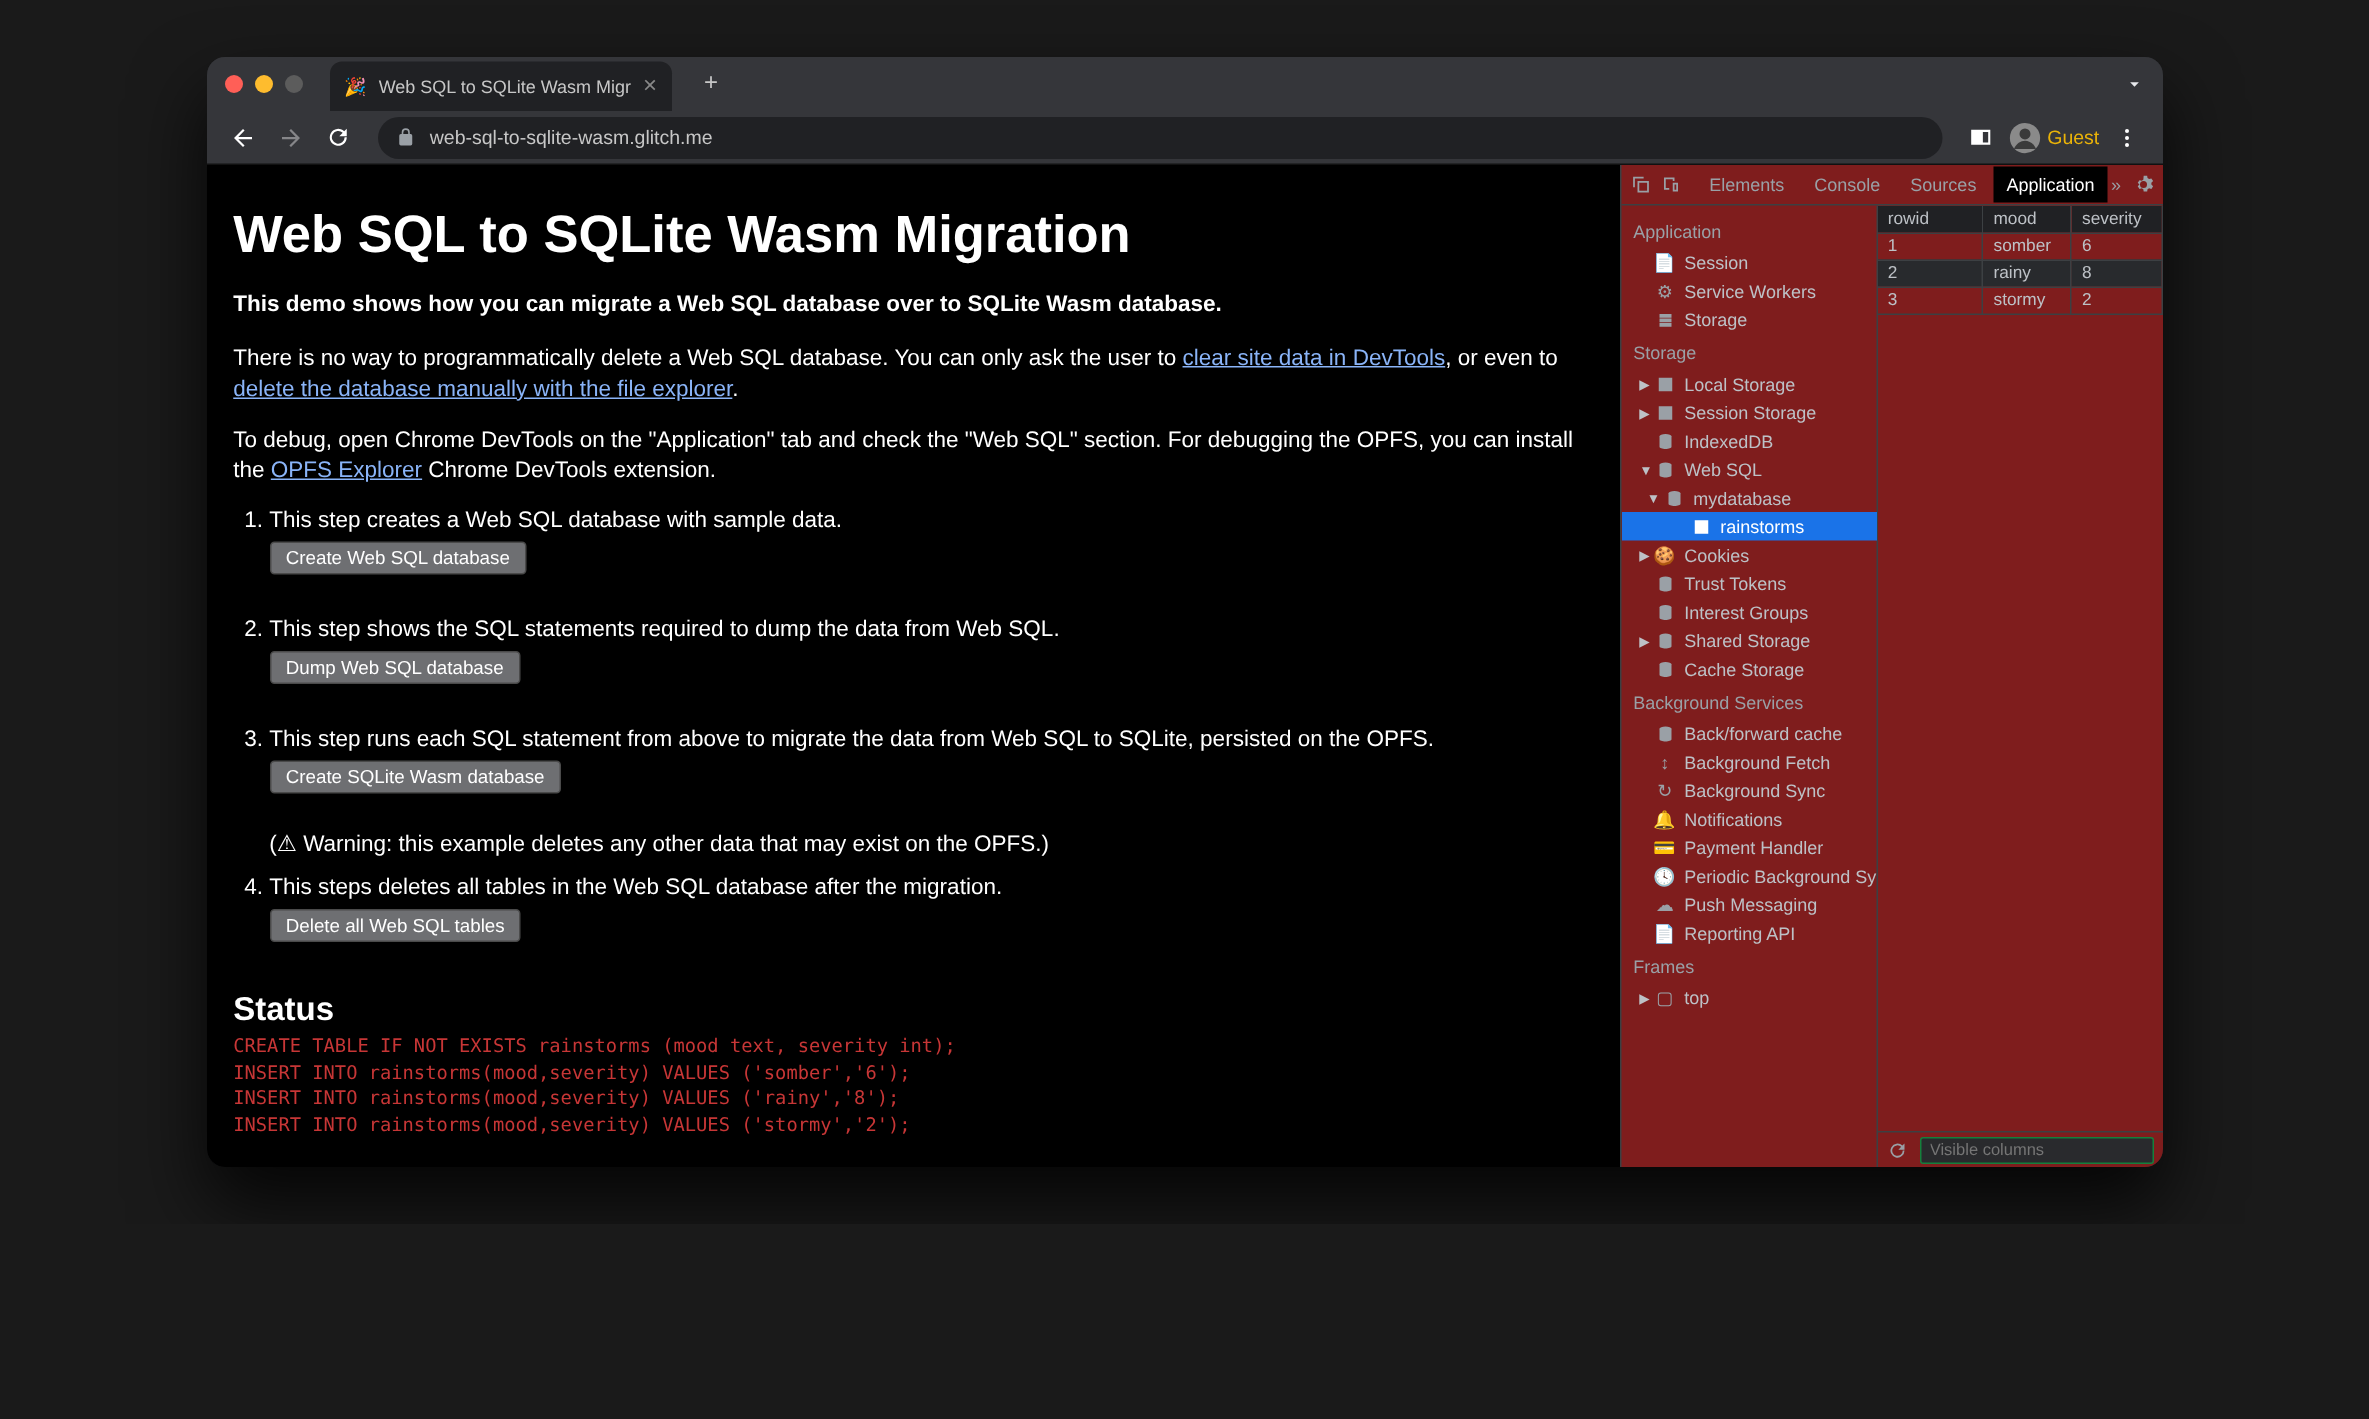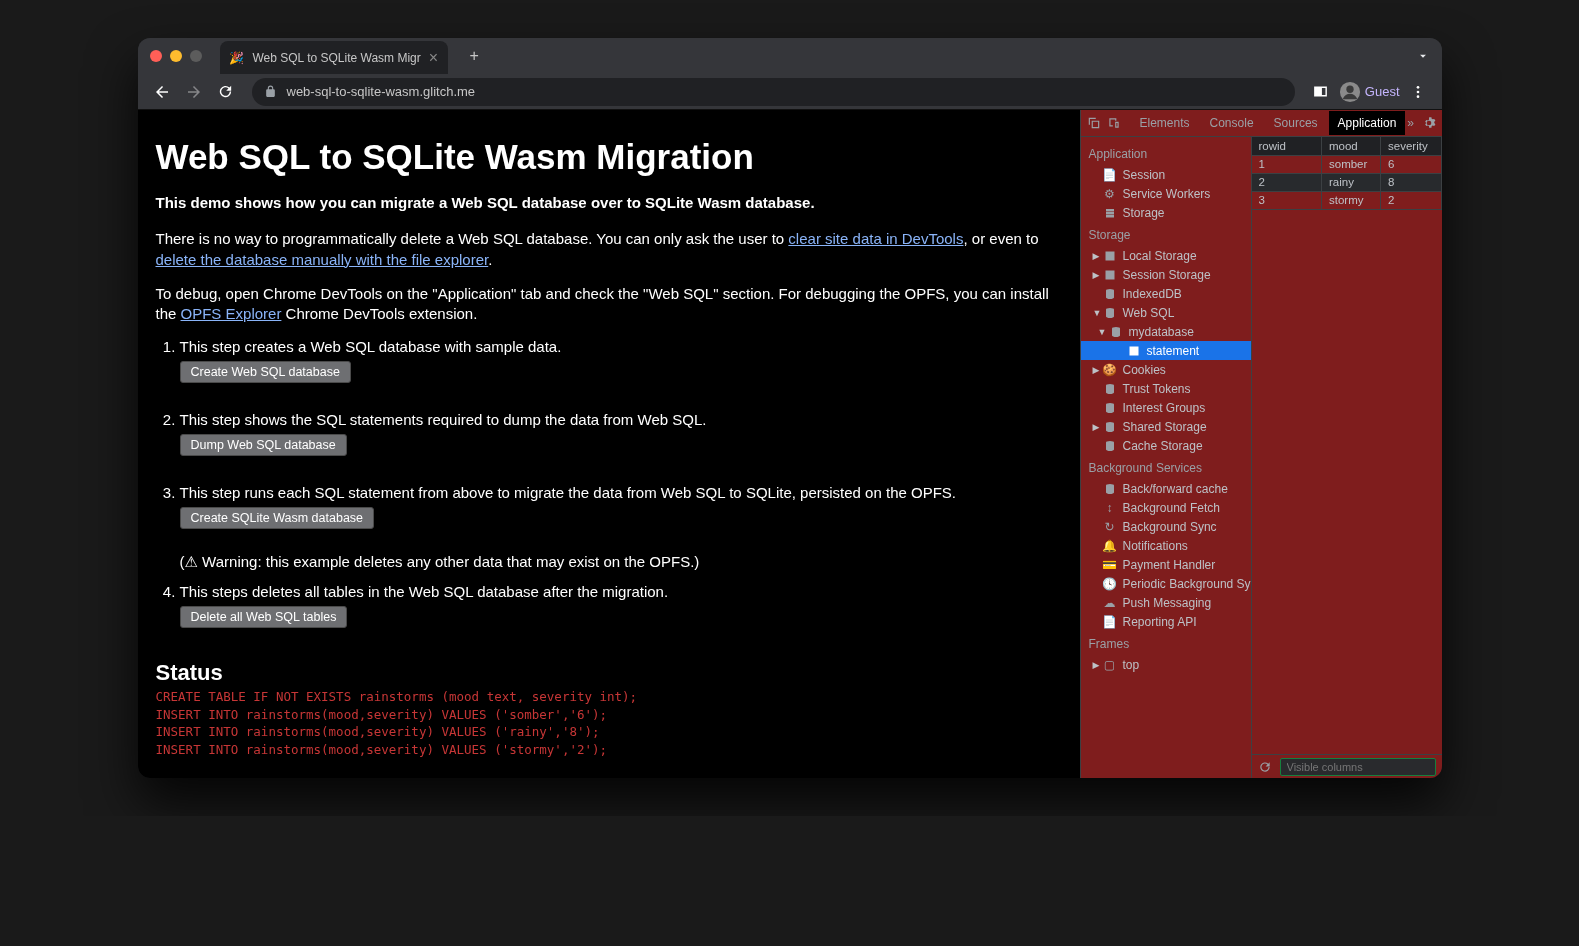--- a/index.html
+++ b/index.html
@@ -11,21 +11,21 @@
 .traffic .r { background: #ff5f57; } .traffic .y { background: #febc2e; } .traffic .g { background: #5c5c5c; }
 .tab { display: flex; align-items: center; background: #202124; border-radius: 8px 8px 0 0; height: 34px; margin-top: 3px; padding: 0 10px; font-size: 12px; color: #c7c7c7; gap: 8px; }
 .tab-close { font-size: 16px; color: #888; cursor: pointer; }
 .newtab { color: #c7c7c7; font-size: 16px; margin-left: 14px; width: 24px; height: 24px; display: flex; align-items: center; justify-content: center; cursor: pointer; }
 .titlebar-right { margin-left: auto; display:flex; align-items:center; gap:10px; }
 .addressbar { height: 36px; background: #35363a; display: flex; align-items: center; padding: 0 10px; gap: 4px; border-bottom: 1px solid #111; }
 .nav-icn { width: 28px; height: 28px; display: flex; align-items: center; justify-content: center; color: #ffffff; border-radius: 50%; cursor: pointer; }
 .url { flex: 1; height: 28px; background: #202124; border-radius: 14px; display: flex; align-items: center; padding: 0 12px; font-size: 13px; color: #c7c7c7; gap: 10px; margin: 0 8px; }
 .url-host { color: #c7c7c7; }
 .right-icons { display: flex; align-items: center; gap: 4px; }
-.guest-lbl { color: #c4b5fd; font-size: 13px; margin-left: 4px; }
+.guest-lbl { color: #eab308; font-size: 13px; margin-left: 4px; }
 .content-row { flex: 1; display: flex; overflow: hidden; }
 .page { flex: 1; background: #000; color: #fff; padding: 16px 18px; overflow-y: auto; font-size: 15px; }
 .page h1 { font-size: 35px; font-weight: 800; margin: 11px 0 16px; }
 .page .sub { font-weight: 700; font-size: 15px; margin-bottom: 16px; }
 .page p { margin-bottom: 14px; line-height: 1.35; }
 .page a { color: #8ab4f8; text-decoration: underline; }
 .page ol { margin-left: 24px; }
 .page ol li { margin-bottom: 10px; }
 .page button { margin-top: 6px; margin-bottom: 18px; background: #6e6f72; border: 1px solid #4a4a4a; border-radius: 3px; color: #fff; padding: 3px 10px; font-size: 12.5px; cursor: pointer; }
 .warn { margin: 6px 0 12px; }
@@ -258,21 +258,21 @@
                 </svg>
               </span>
               <span>mydatabase</span>
             </div>
           <div class="dt-item sub3 selected">
               <span class="icn" style="color:#fff">
                 <svg width="12" height="12" viewBox="0 0 24 24">
                   <path d="M3 3h18v18H3zM3 9h18M3 15h18M9 3v18M15 3v18"></path>
                 </svg>
               </span>
-              <span>statement</span>
+              <span>rainstorms</span>
             </div>
           <div class="dt-item">
               <span class="arrow">▶</span>
               <span class="icn">🍪</span>
               <span>Cookies</span>
             </div>
           <div class="dt-item">
               <span class="icn">
                 <svg width="12" height="12" viewBox="0 0 24 24">
                   <ellipse cx="12" cy="5" rx="8" ry="3"></ellipse>

